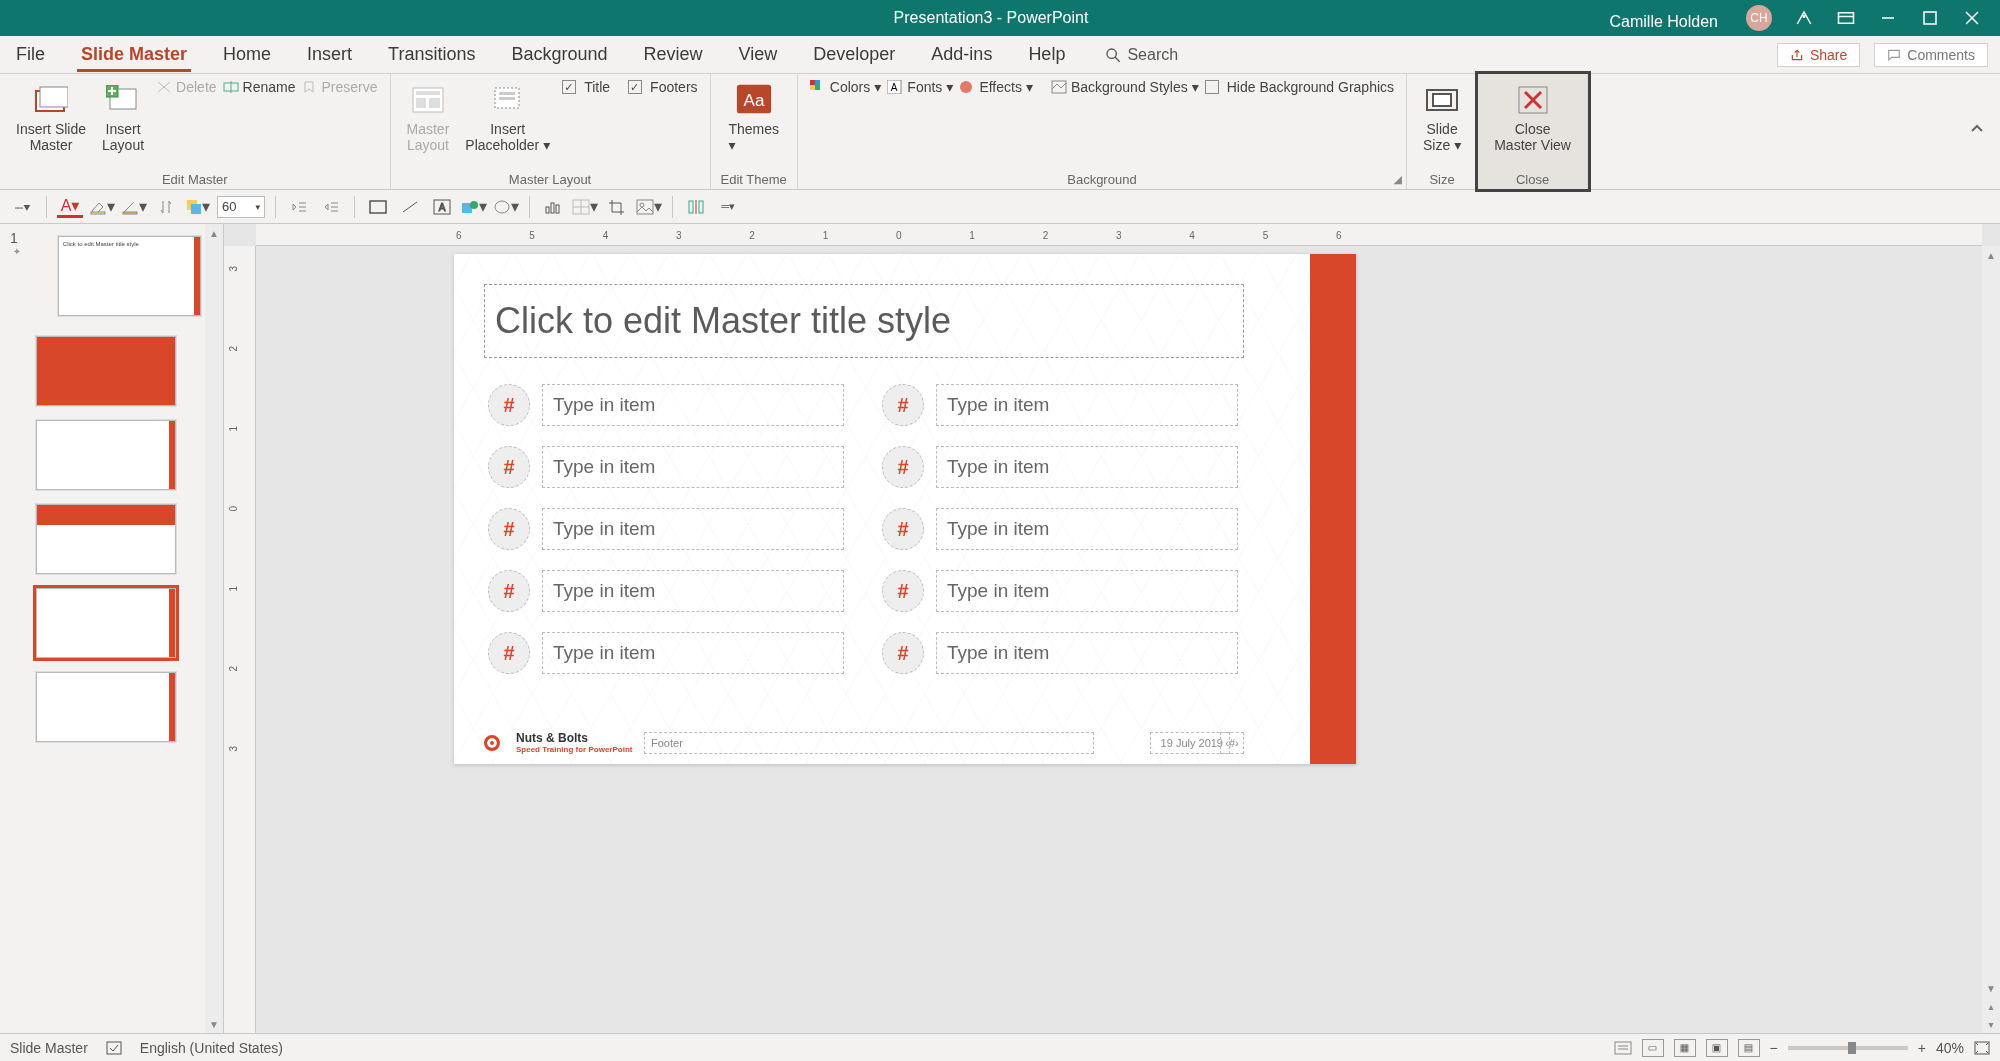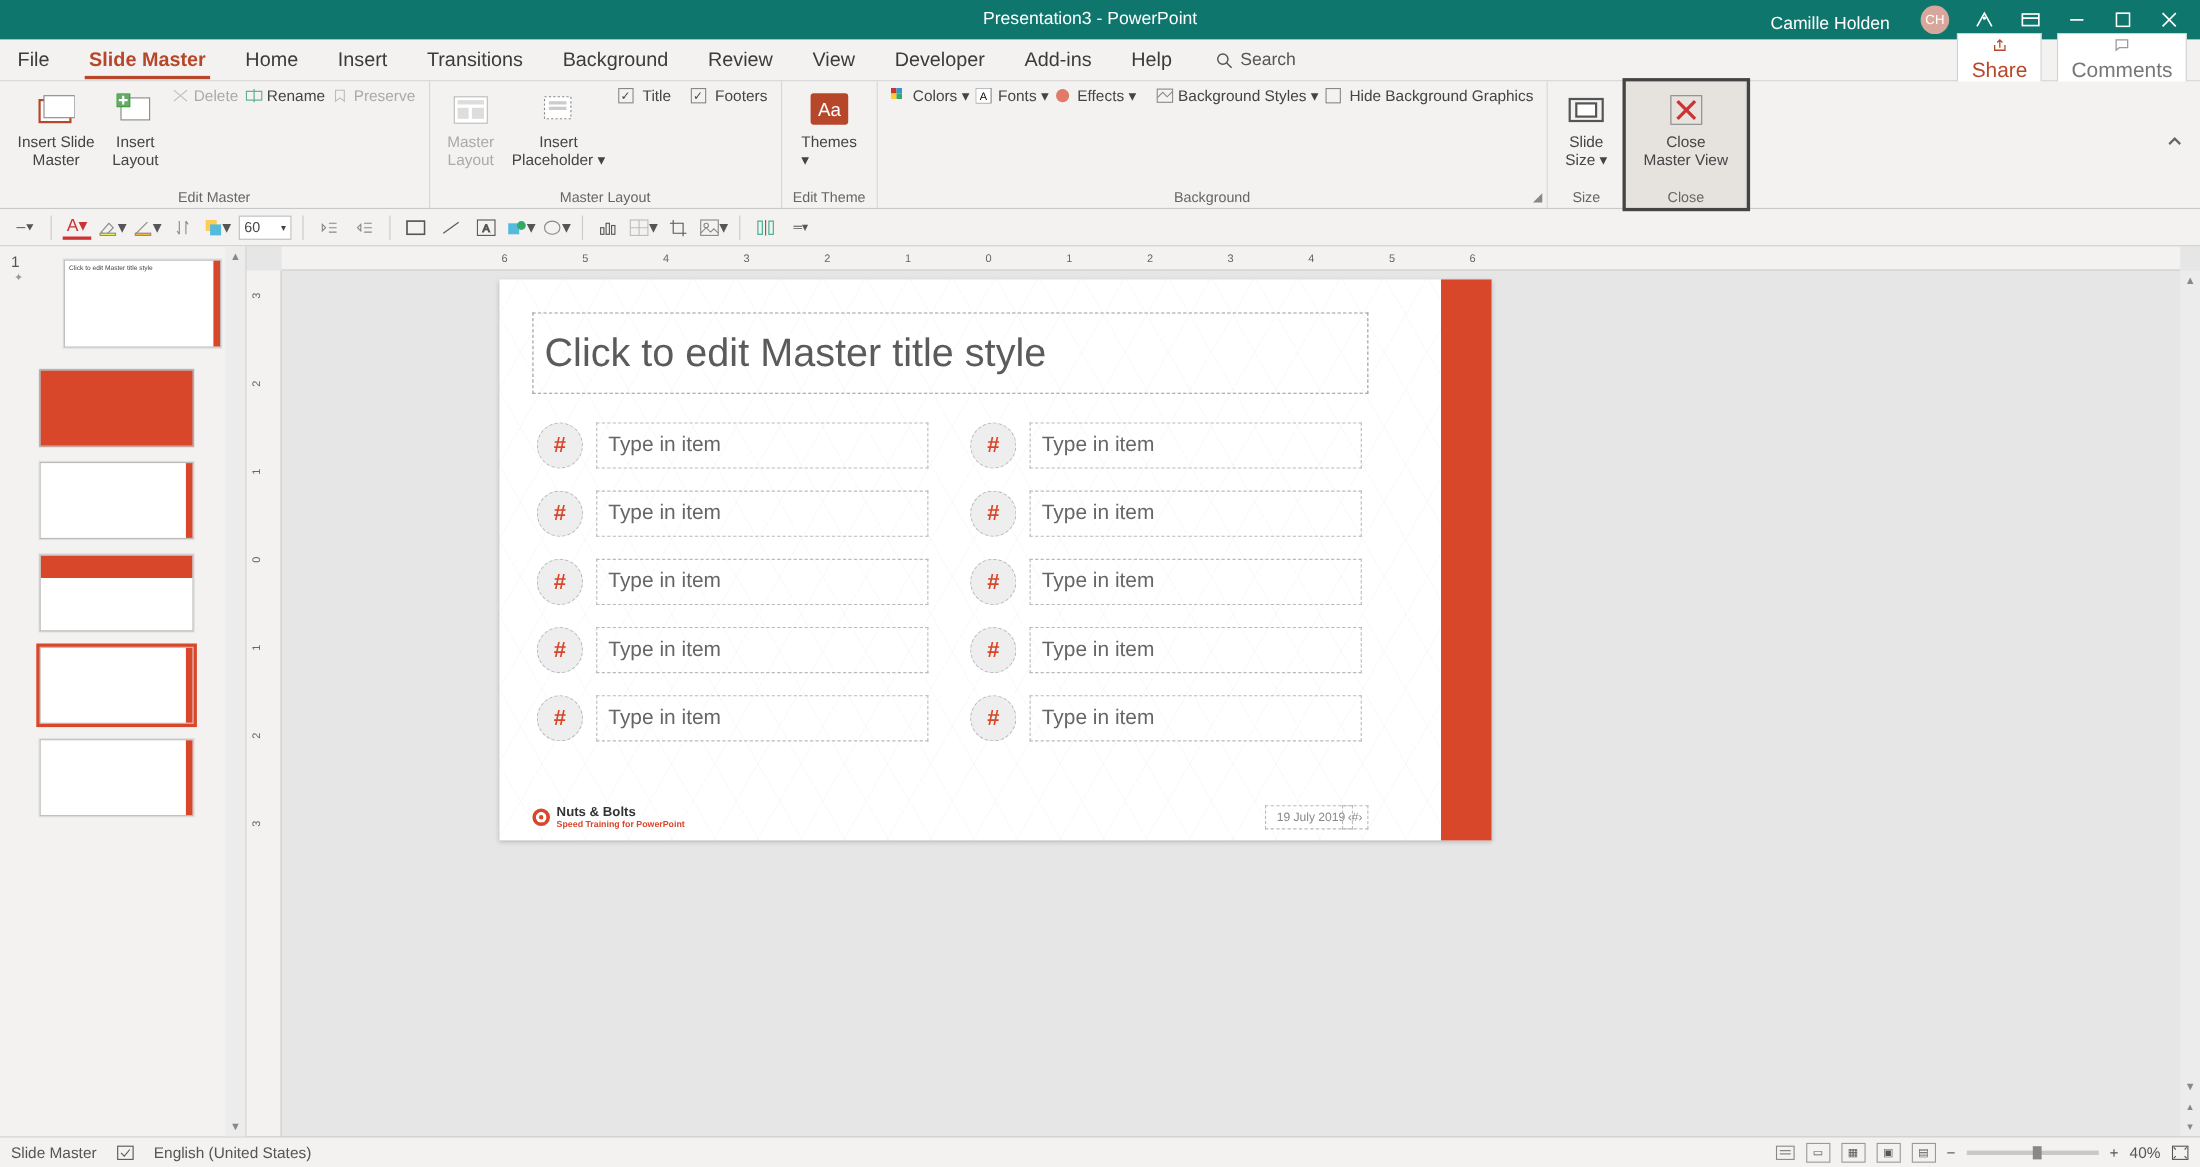--- a/index.html
+++ b/index.html
@@ -19,21 +19,21 @@
 
 
 .tabs-row {
   height: 38px; background: #f3f2f1; display: flex; align-items: center; padding: 0 12px;
   border-bottom: 1px solid #d0d0d0; gap: 28px;
 }
 .tabs-row .tab { font-size: 18px; color: #3b3b3b; padding: 6px 4px; cursor: default; }
 .tabs-row .tab.active { color: #b7472a; font-weight: 600; border-bottom: 3px solid #b7472a; padding-bottom: 4px;}
 .tabs-row .search { margin-left: 8px; display:flex;align-items:center;gap:6px;color:#555;}
 .tabs-row .right { margin-left:auto; display:flex; gap:14px; }
-.pill-btn { display:flex;align-items:center;gap:6px;border:1px solid #d0d0d0;background:#fff;padding:3px 12px;font-size:19px;color:#b7472a;flex-direction:column; }
+.pill-btn { display:flex;align-items:center;gap:6px;border:1px solid #d0d0d0;background:#fff;padding:3px 12px;font-size:14px;color:#b7472a; }
 .pill-btn.gray { color:#777; }
 
 
 .ribbon {
   height: 116px; background: #f3f2f1; display: flex; align-items: stretch;
   border-bottom: 1px solid #c8c8c8;
   position: relative;
 }
 .ribbon-group { display:flex;flex-direction:column;align-items:center;border-right:1px solid #d6d6d6;padding:4px 10px 2px;}
 .ribbon-group .body { flex:1; display:flex; align-items:flex-start; gap:4px; }
@@ -94,21 +94,21 @@
 }
 .item-row { position:absolute; display:flex; align-items:center; gap:12px; }
 .item-row .bullet {
   width:42px;height:42px;border-radius:50%;background:#eee;border:1px dashed #bbb;
   display:flex;align-items:center;justify-content:center;color:#d9472b;font-size:20px;font-weight:600;
 }
 .item-row .textbox {
   width:302px;height:42px;border:1px dashed #bbb;display:flex;align-items:center;padding-left:10px;
   color:#666;font-size:19px;
 }
-.slide .logo { position:absolute;left:30px;bottom:10px;display:flex;align-items:center;gap:6px;}
+.slide .logo { position:absolute;left:30px;bottom:10px;display:flex;align-items:center;gap:16px;}
 .slide .logo .dot{width:16px;height:16px;border-radius:50%;background:#d9472b;border:3px solid #d9472b;box-shadow:inset 0 0 0 3px #fff;}
 .slide .logo .t1{font-size:12px;font-weight:700;color:#333;}
 .slide .logo .t2{font-size:8px;color:#d9472b;font-weight:700;}
 .slide .footer-box { position:absolute;bottom:10px;height:22px;border:1px dashed #bbb;font-size:11px;color:#888;display:flex;align-items:center;padding:0 6px;}
 .slide .footer-box.f { left:190px; width:450px; }
 .slide .footer-box.d { left:696px; width:80px; justify-content:flex-end;}
 .slide .footer-box.n { left:766px; width:24px; justify-content:center;}
 .canvas-vsb { position:absolute; top:22px; right:0; bottom:0; width:18px; background:#ececec; display:flex;flex-direction:column;}
 .btm-arrows { display:flex;flex-direction:column; }
 
@@ -582,20 +582,21 @@
               <div class="textbox">Type in item</div>
             </div>
           </div>
         <div class="logo">
           <span class="dot"></span>
           <div>
             <div class="t1">Nuts &amp; Bolts</div>
             <div class="t2">Speed Training for PowerPoint</div>
           </div>
         </div>
+        <div class="footer-box f">Footer</div>
         <div class="footer-box d">19 July 2019</div>
         <div class="footer-box n">‹#›</div>
       </div>
     </div>
 
     <div class="canvas-vsb">
       <div class="vsb-btn">▲</div>
       <div class="vsb-track" style="flex:1;"></div>
       <div class="btm-arrows">
         <div class="vsb-btn">▼</div>

